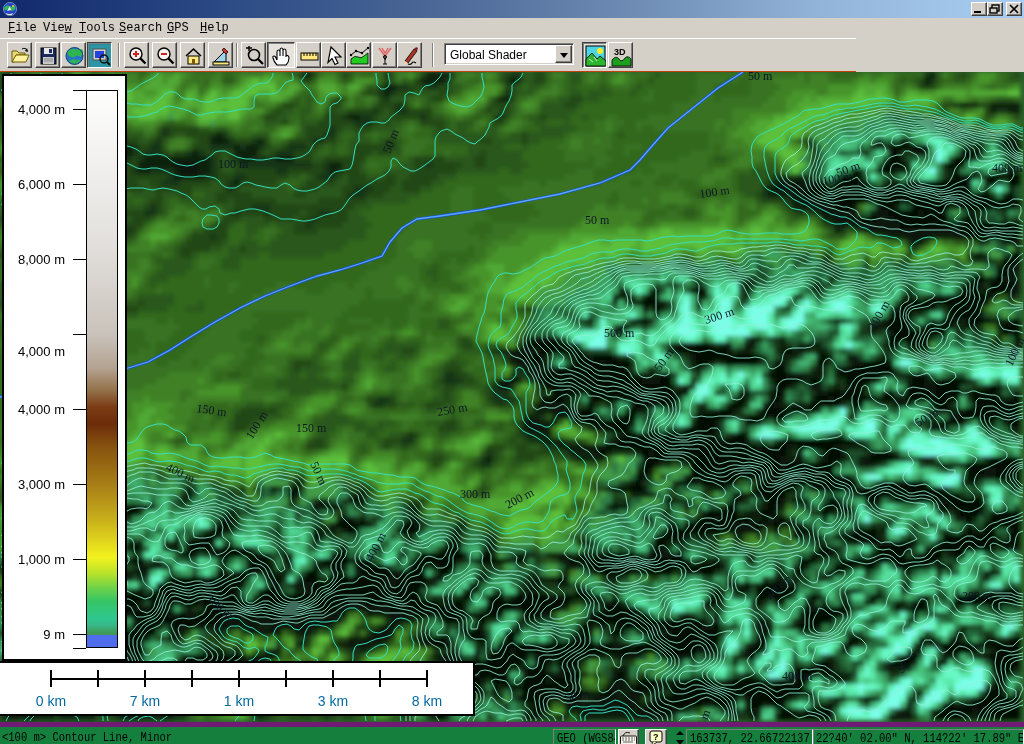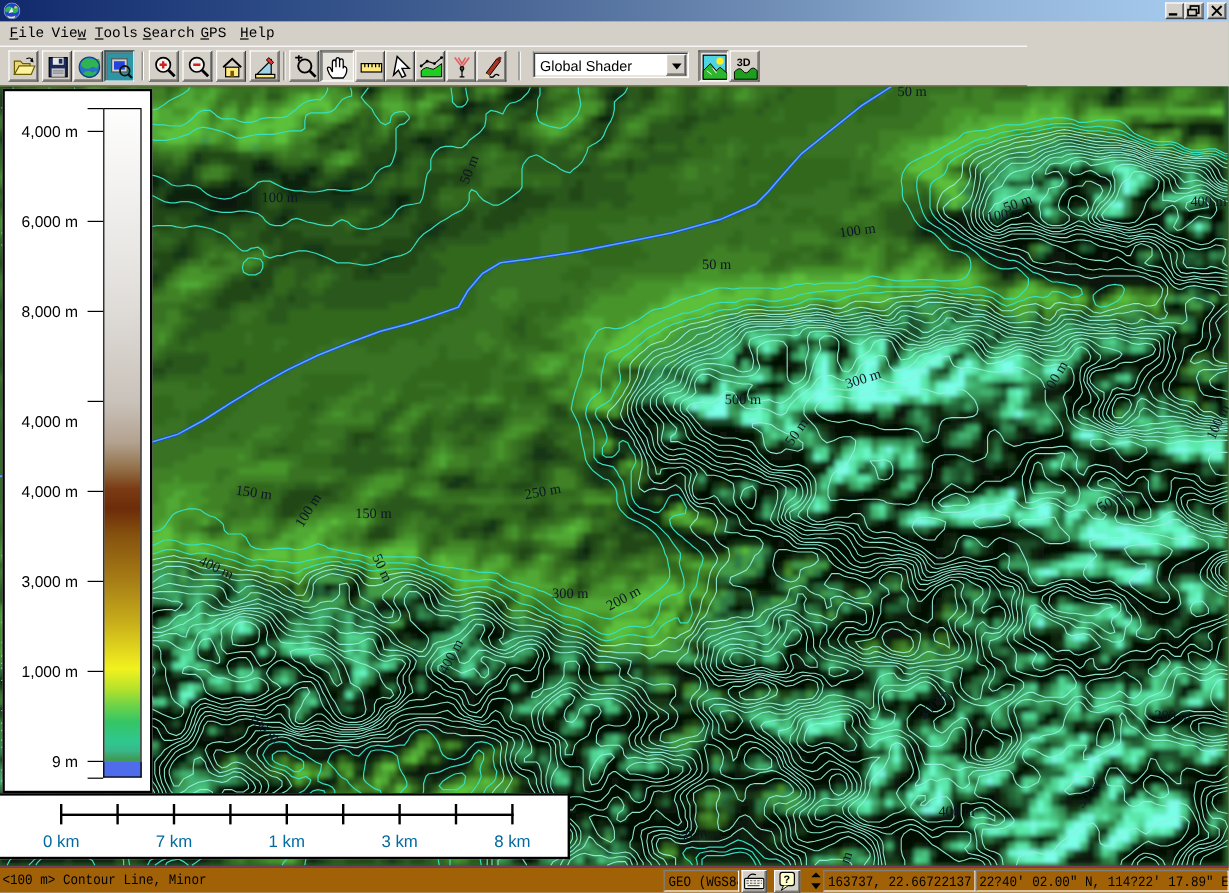--- a/index.html
+++ b/index.html
@@ -32,22 +32,22 @@
 #legend{position:absolute;left:2px;top:74px;width:125px;height:587px;background:#fff;border:2px solid #000}
 #lgbar{position:absolute;left:82px;top:14px;width:32px;height:557px;border:1px solid #000;
  background:linear-gradient(to bottom,#fdfdfd 0%,#fafaf9 3.4%,#eeecea 17%,#dfdcd8 30%,#c9c2ba 44%,#b3a290 50%,#927048 54%,#7a3b14 57%,#6d2c09 60%,#86520f 64%,#a87f16 71%,#c7ad1a 77%,#e3d91d 81.5%,#f2f21e 84%,#b7e22b 87%,#6ed348 89.5%,#35c565 92%,#2fc78f 95%,#38b789 96.3%,#3f9a55 97.6%)}
 #lgblue{position:absolute;left:82px;top:559px;width:32px;height:13px;background:#4f6cea;border:1px solid #000;border-top:none}
 .lt{position:absolute;height:1px;background:#000;left:69px;width:13px}
 .ll{position:absolute;right:60px;font:13px "Liberation Sans",sans-serif;color:#000;white-space:nowrap}
 #scalebox{position:absolute;left:0px;top:661px;width:475px;height:55px;background:#fff;border:2px solid #000;border-left:none}
 #sline{position:absolute;left:51px;top:15px;width:377px;height:2px;background:#000}
 .stick{position:absolute;top:7px;width:2px;height:17px;background:#000}
 .slab{position:absolute;top:30px;font:14px "Liberation Sans",sans-serif;color:#0369a1;transform:translateX(-50%)}
-#statusbar{position:absolute;left:0;top:722px;width:1024px;height:22px;background:#a16207;
- border-top:1px solid #701a75;font:12px "Liberation Mono",monospace;color:#000;white-space:nowrap}
+#statusbar{position:absolute;left:0;top:722px;width:1024px;height:22px;background:#15803d;
+ border-top:5px solid #701a75;font:12px "Liberation Mono",monospace;color:#000;white-space:nowrap}
 .seg{position:absolute;top:2px;height:18px;border:1px solid;border-color:#808080 #fff #fff #808080;overflow:hidden}
 .seg span{position:absolute;left:3px;top:2px;transform:scaleX(.875);transform-origin:0 50%;display:inline-block}
 .sbtn{position:absolute;top:2px;height:19px;background:#d4d0c8;border:1px solid;border-color:#fff #404040 #404040 #fff;box-shadow:inset -1px -1px 0 #808080}
 #stext{position:absolute;left:2px;top:4px;transform:scaleX(.875);transform-origin:0 50%}
 </style></head><body>
 <div id="win">
  <div id="titlebar">
   <svg id="ticon" viewBox="0 0 14 14">
         <circle cx="7" cy="7" r="6.6" fill="#2244cc"></circle>
         <path d="M1.5 5q3-3 5-1t5-.5q1.5 2 .5 4q-3 2.5-5 .8t-5 .2q-1.5-2-.5-3.5z" fill="#2eb85c"></path>

